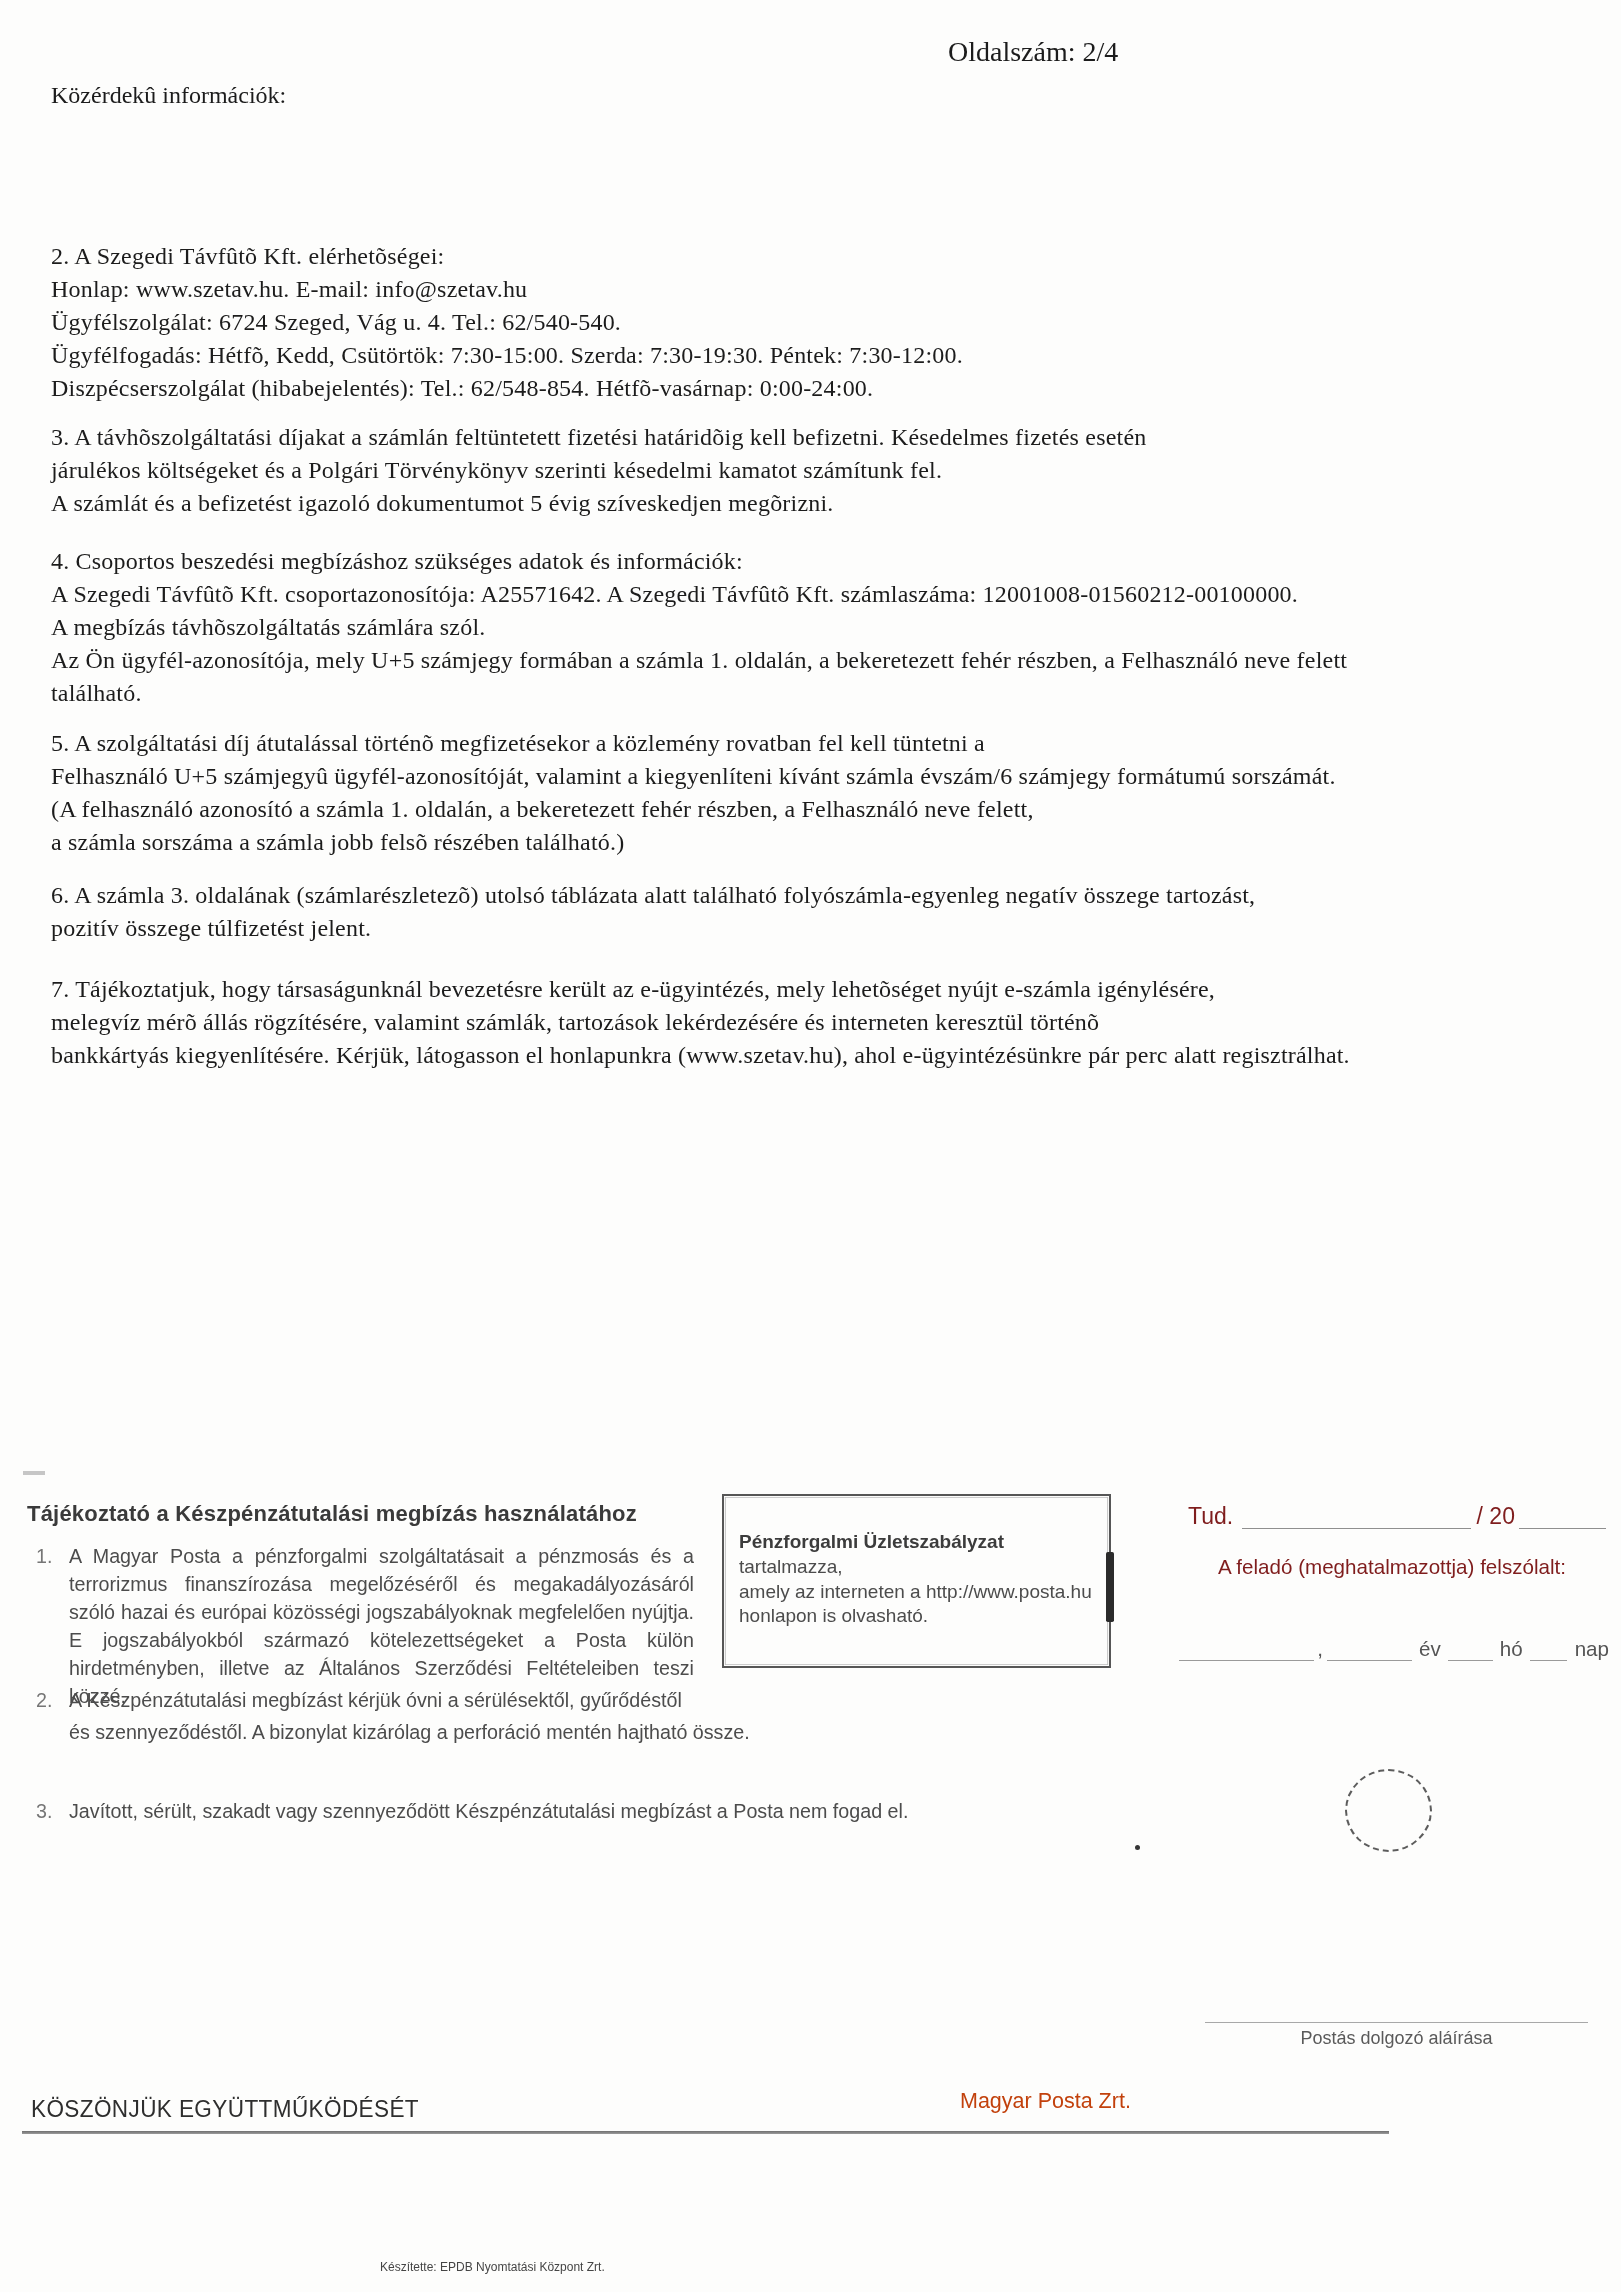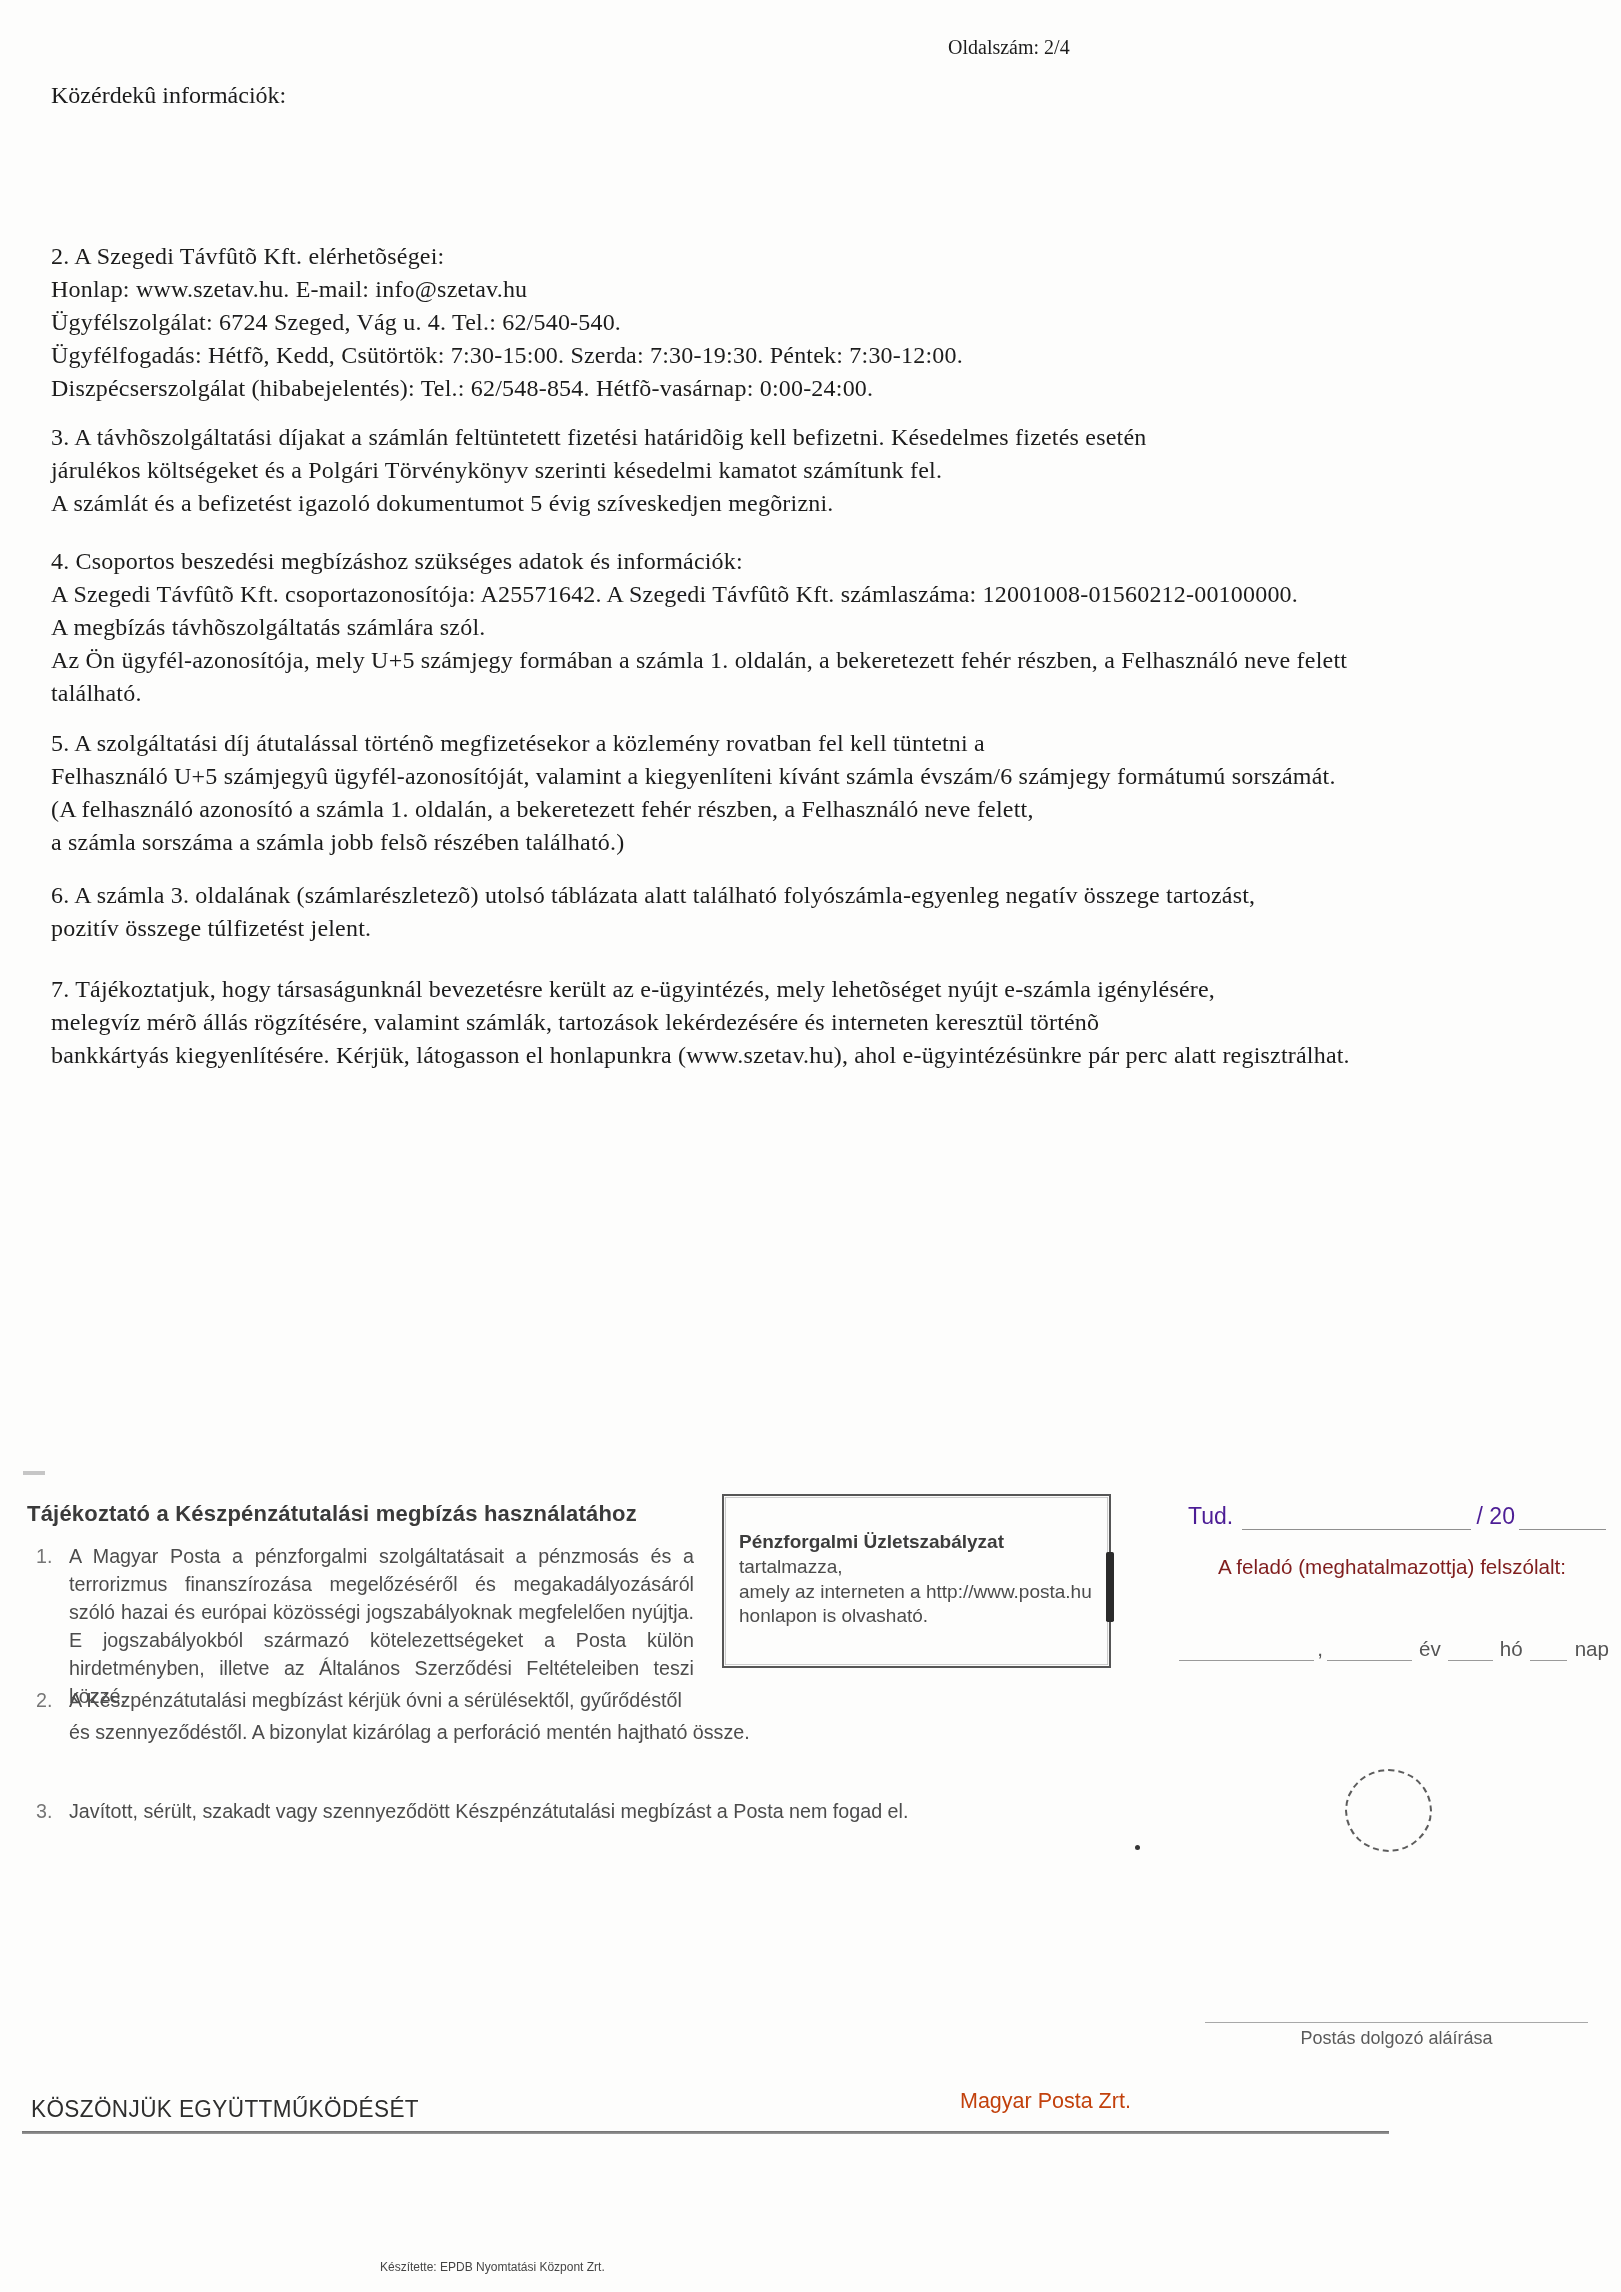--- a/index.html
+++ b/index.html
@@ -3,21 +3,21 @@
 <meta charset="utf-8">
 <style>
   html,body { margin:0; padding:0; background:#e8e8e8; }
   .page {
     position:relative; width:1622px; height:2293px;
     background:#fdfdfc; overflow:hidden;
     font-family:"Liberation Sans", sans-serif;
   }
   
   .serif { font-family:"Liberation Serif", serif; color:#1c1c1c; }
-  .pagenum { position:absolute; left:948px; top:36px; font-size:20px; }
+  .pagenum { position:absolute; left:948px; top:36px; font-size:28px; }
   .doc-title { position:absolute; left:51px; top:82px; font-size:24px; }
   .para {
     position:absolute; left:51px; width:1522px;
     font-size:24px; line-height:33px; white-space:pre-line;
     letter-spacing:0.2px;
   }
   
   .posta { color:#4c4c4c; font-family:"Liberation Sans", sans-serif; }
   .posta-heading {
     position:absolute; left:27px; top:1501px;
@@ -36,21 +36,21 @@
     padding:9.9px 13.4px 0 15px; font-size:19px; line-height:24.6px;
     color:#4c4c4c; white-space:pre-line;
   }
   .info-box-text strong { color:#3c3c3c; }
   .box-bar {
     position:absolute; right:-5.4px; top:56px; width:8px; height:70px;
     background:#2b2b2b; border-radius:1.8px;
   }
   .tud-row {
     position:absolute; left:1188px; top:1503px; width:418px;
-    display:flex; align-items:flex-end; font-size:23px; color:#4c1d95;
+    display:flex; align-items:flex-start; font-size:23px; color:#7f1d1d;
   }
   .fline { border-bottom:1.8px solid #8f8f8f; height:25px; }
   .tud-line1 { width:229px; margin-left:9px; }
   .tud-year { margin:0 3.6px 0 5.4px; white-space:nowrap; }
   .tud-line2 { flex:1; }
   .sender-label { position:absolute; left:1218px; top:1555px; font-size:20.6px; color:#7f1d1d; }
   .date-row {
     position:absolute; left:1179px; top:1637px; width:430px;
     display:flex; align-items:flex-end; font-size:20.6px; color:#555;
   }

